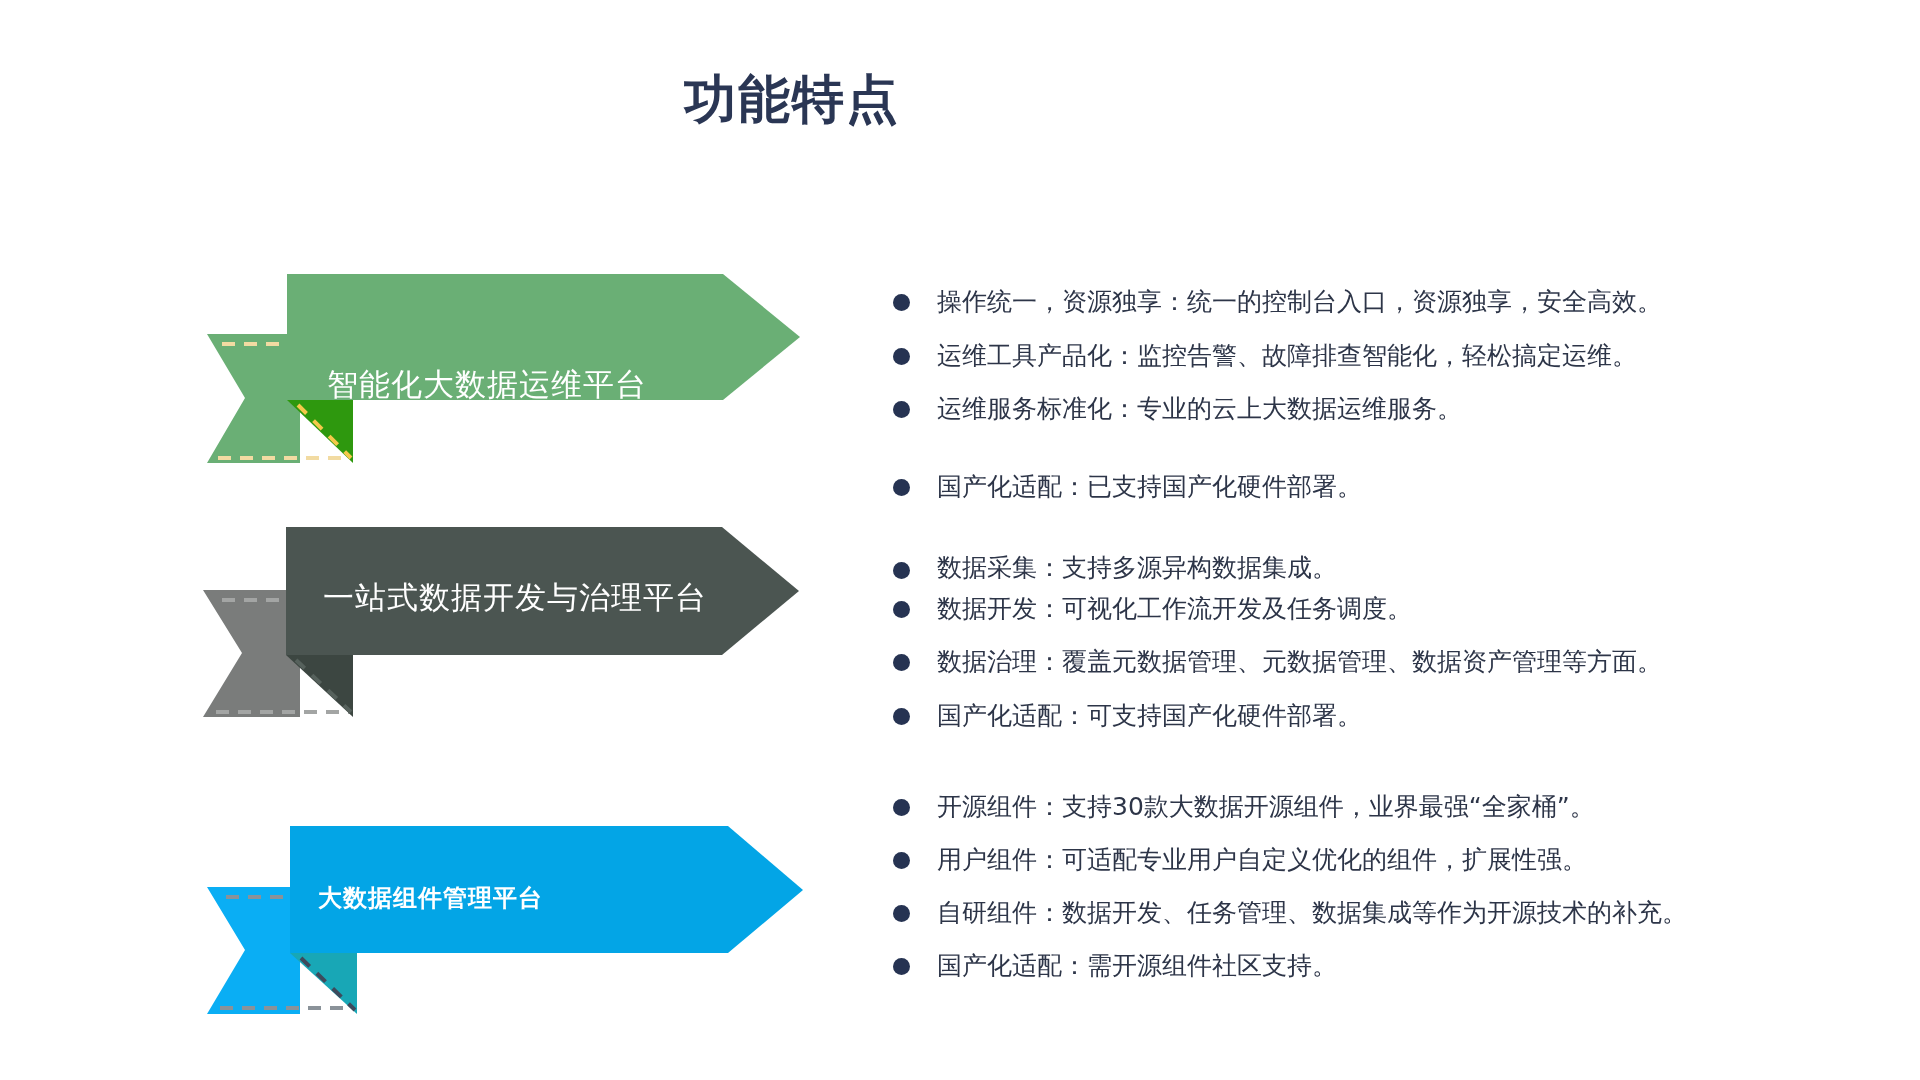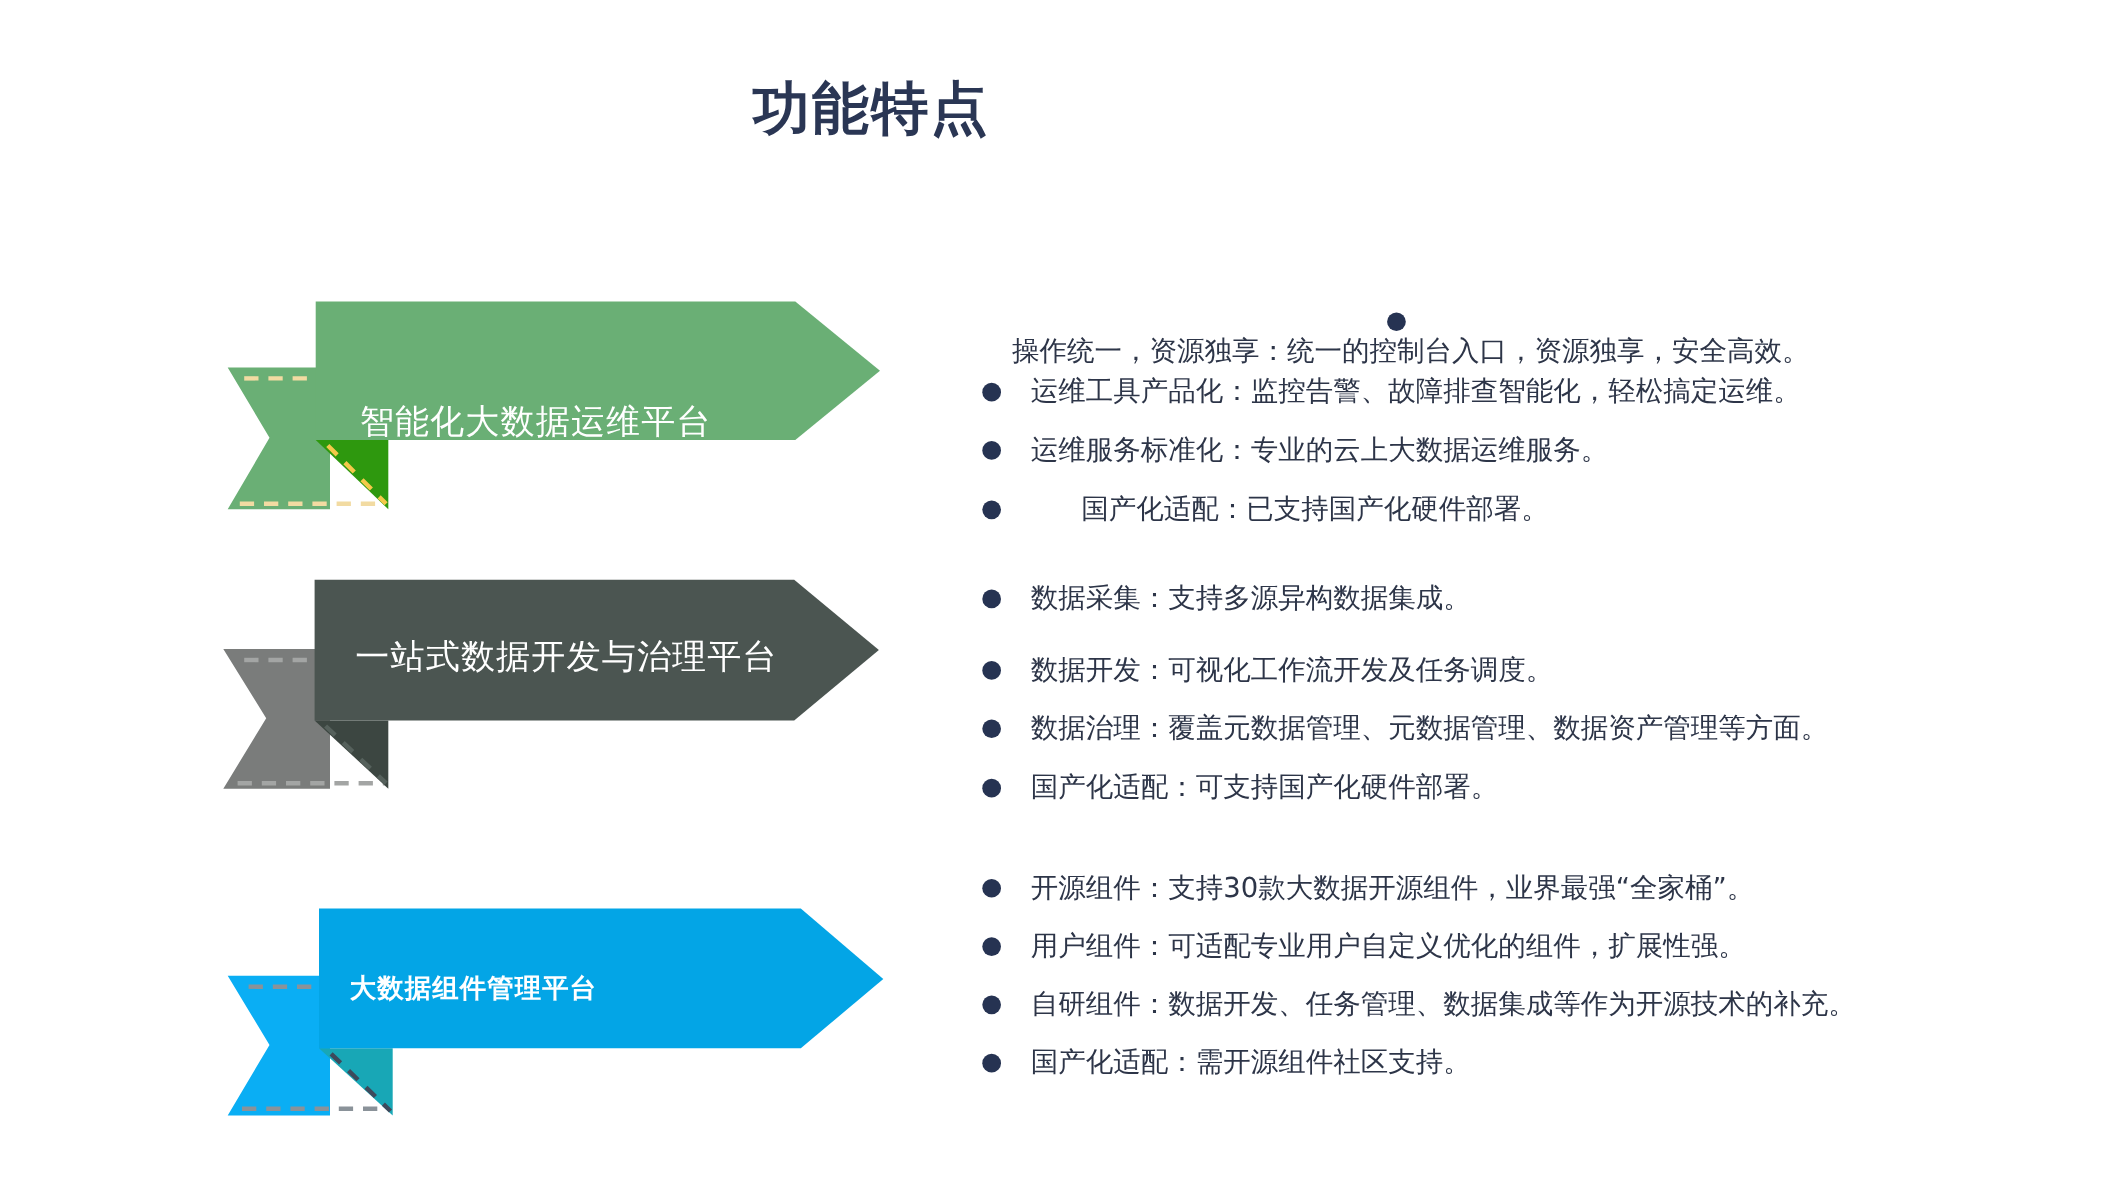--- a/index.html
+++ b/index.html
@@ -64,40 +64,40 @@
     <line x1="301" y1="958" x2="355" y2="1010" stroke="#3d4a5c" stroke-width="4" stroke-dasharray="12,10"></line>
     <polygon points="290,826 728,826 803,890 728,953 290,953" fill="#03a5e6"></polygon>
   </g>
 </svg>
 
 <div class="ribbon-label" style="left:327px; top:325px;margin-top:39px;">智能化大数据运维平台</div>
 <div class="ribbon-label" style="left:323px; top:580px;font-family:Liberation Mono, monospace;">一站式数据开发与治理平台</div>
 <div class="ribbon-label bold" style="left:318px; top:878px;">大数据组件管理平台</div>
 
 <div class="feature-list">
-  <div class="item" style="top:284px;flex-direction:column;">
+  <div class="item" style="top:284px;">
     <span class="bullet"></span>
     <span class="item-text">操作统一，资源独享：统一的控制台入口，资源独享，安全高效。</span>
   </div>
   <div class="item" style="top:338px;">
     <span class="bullet"></span>
     <span class="item-text">运维工具产品化：监控告警、故障排查智能化，轻松搞定运维。</span>
   </div>
   <div class="item" style="top:391px;">
     <span class="bullet"></span>
     <span class="item-text">运维服务标准化：专业的云上大数据运维服务。</span>
   </div>
-  <div class="item" style="top:445px;gap:46px;">
+  <div class="item" style="top:469px;">
     <span class="bullet"></span>
     <span class="item-text">国产化适配：已支持国产化硬件部署。</span>
   </div>
 </div>
 
 <div class="feature-list">
-  <div class="item" style="top:526px;">
+  <div class="item" style="top:552px;font-family:Liberation Mono, monospace;">
     <span class="bullet"></span>
     <span class="item-text">数据采集：支持多源异构数据集成。</span>
   </div>
   <div class="item" style="top:591px;">
     <span class="bullet"></span>
     <span class="item-text">数据开发：可视化工作流开发及任务调度。</span>
   </div>
   <div class="item" style="top:644px;">
     <span class="bullet"></span>
     <span class="item-text">数据治理：覆盖元数据管理、元数据管理、数据资产管理等方面。</span>

